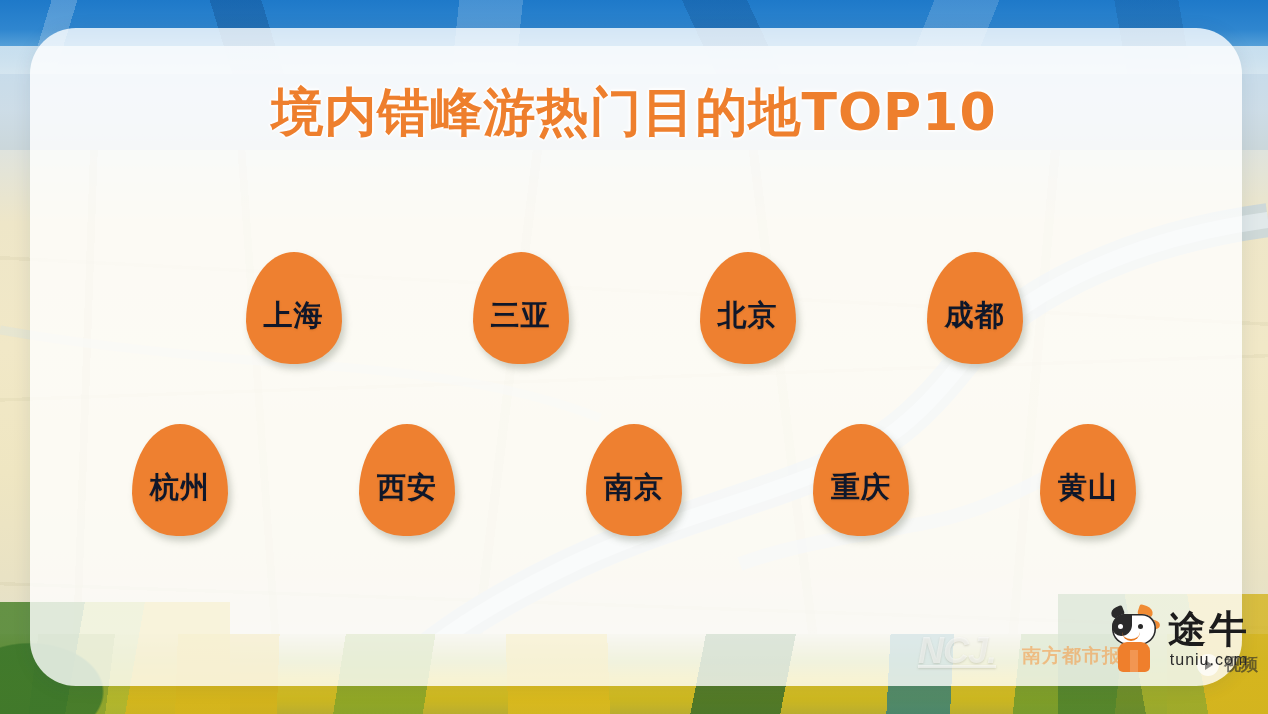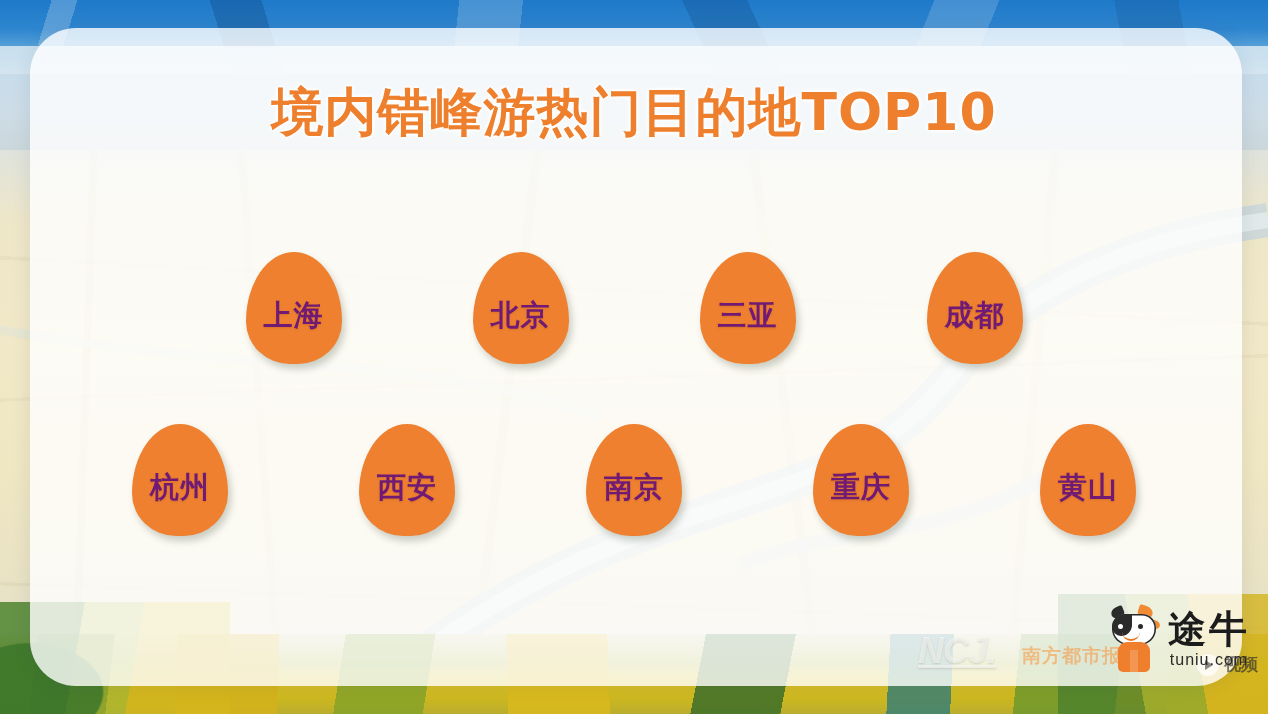--- a/index.html
+++ b/index.html
@@ -126,21 +126,21 @@
   .badge{
     position:relative;
     width:96px;height:112px;
     display:flex;align-items:center;justify-content:center;
     background:#ee8030;
     
     border-radius:50% 50% 46% 46% / 62% 62% 38% 38%;
     box-shadow:3px 5px 7px rgba(80,90,70,.28);
   }
   .badge-label{
-    color:#701a75;
+    color:#0f172a;
     font-size:29px;
     font-weight:bold;
     letter-spacing:1px;
     font-family:"DejaVu Sans","Liberation Sans",sans-serif;
     text-shadow:0 1px 2px rgba(170,85,20,.30);
     transform:translateY(8px);
     white-space:nowrap;
   }
 
   
@@ -259,24 +259,24 @@
 
   <div class="title">境内错峰游热门目的地TOP10</div>
 
   <div class="grid">
 
     <div class="row row1">
       <div class="badge">
         <span class="badge-label">上海</span>
       </div>
       <div class="badge">
+        <span class="badge-label">三亚</span>
+      </div>
+      <div class="badge">
         <span class="badge-label">北京</span>
-      </div>
-      <div class="badge">
-        <span class="badge-label">三亚</span>
       </div>
       <div class="badge">
         <span class="badge-label">成都</span>
       </div>
     </div>
 
     <div class="row row2">
       <div class="badge">
         <span class="badge-label">杭州</span>
       </div>

